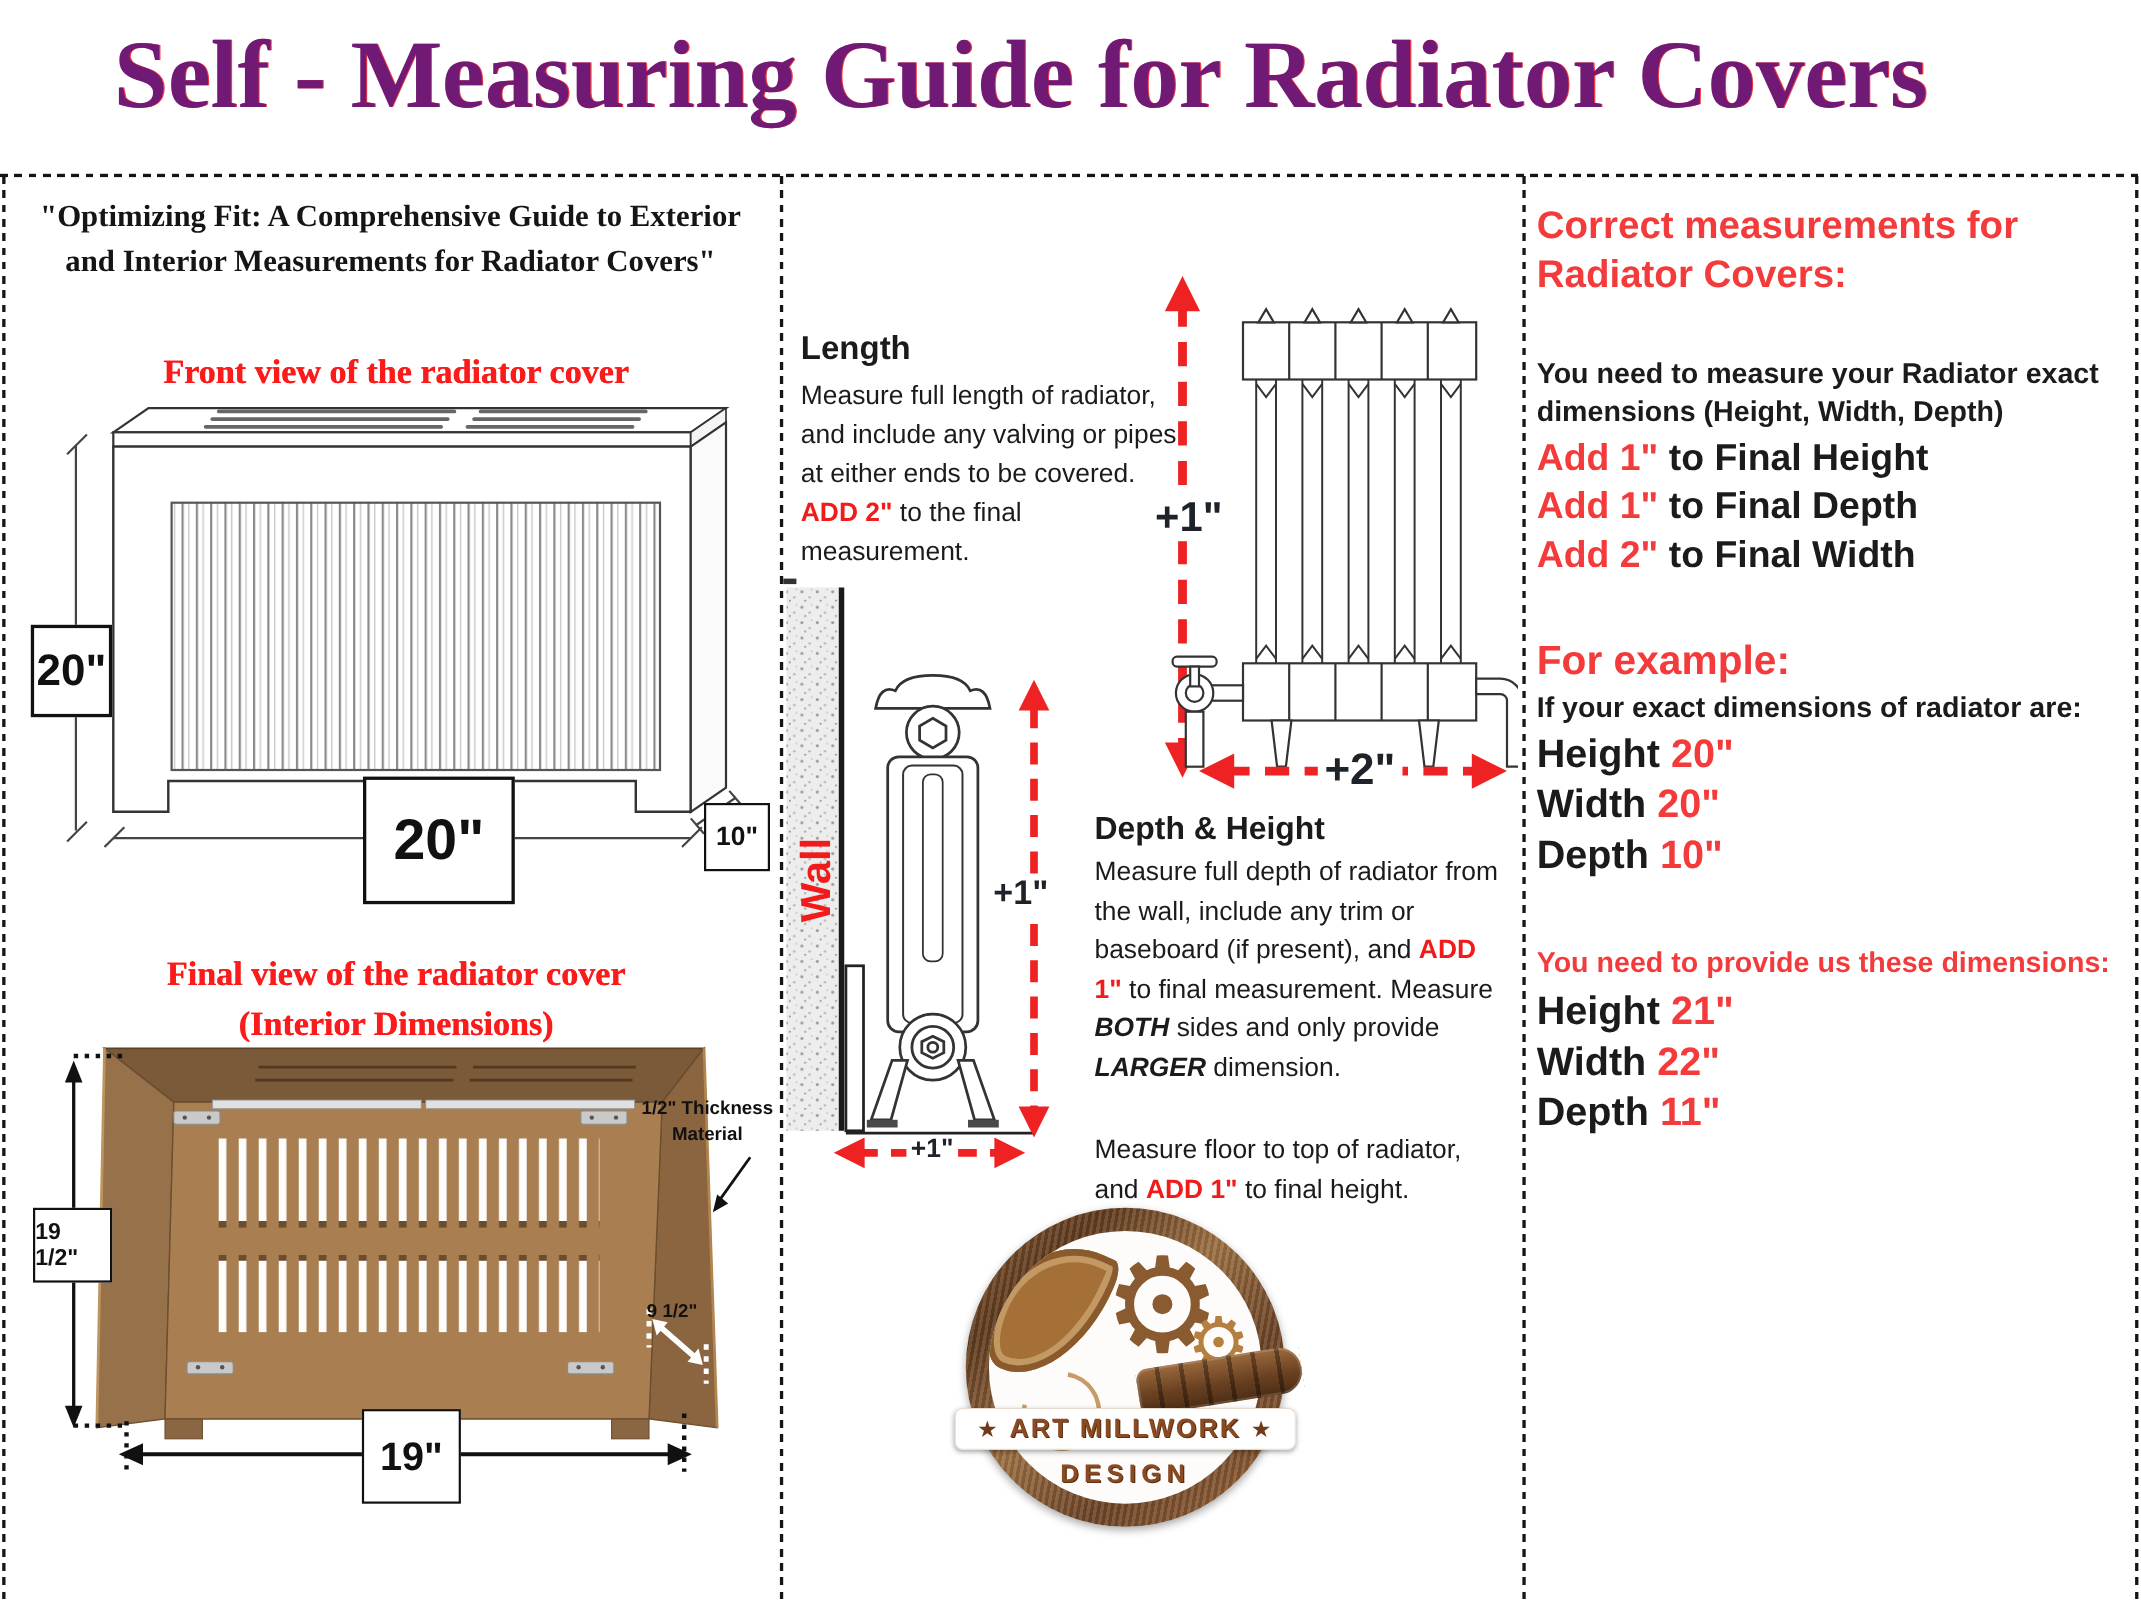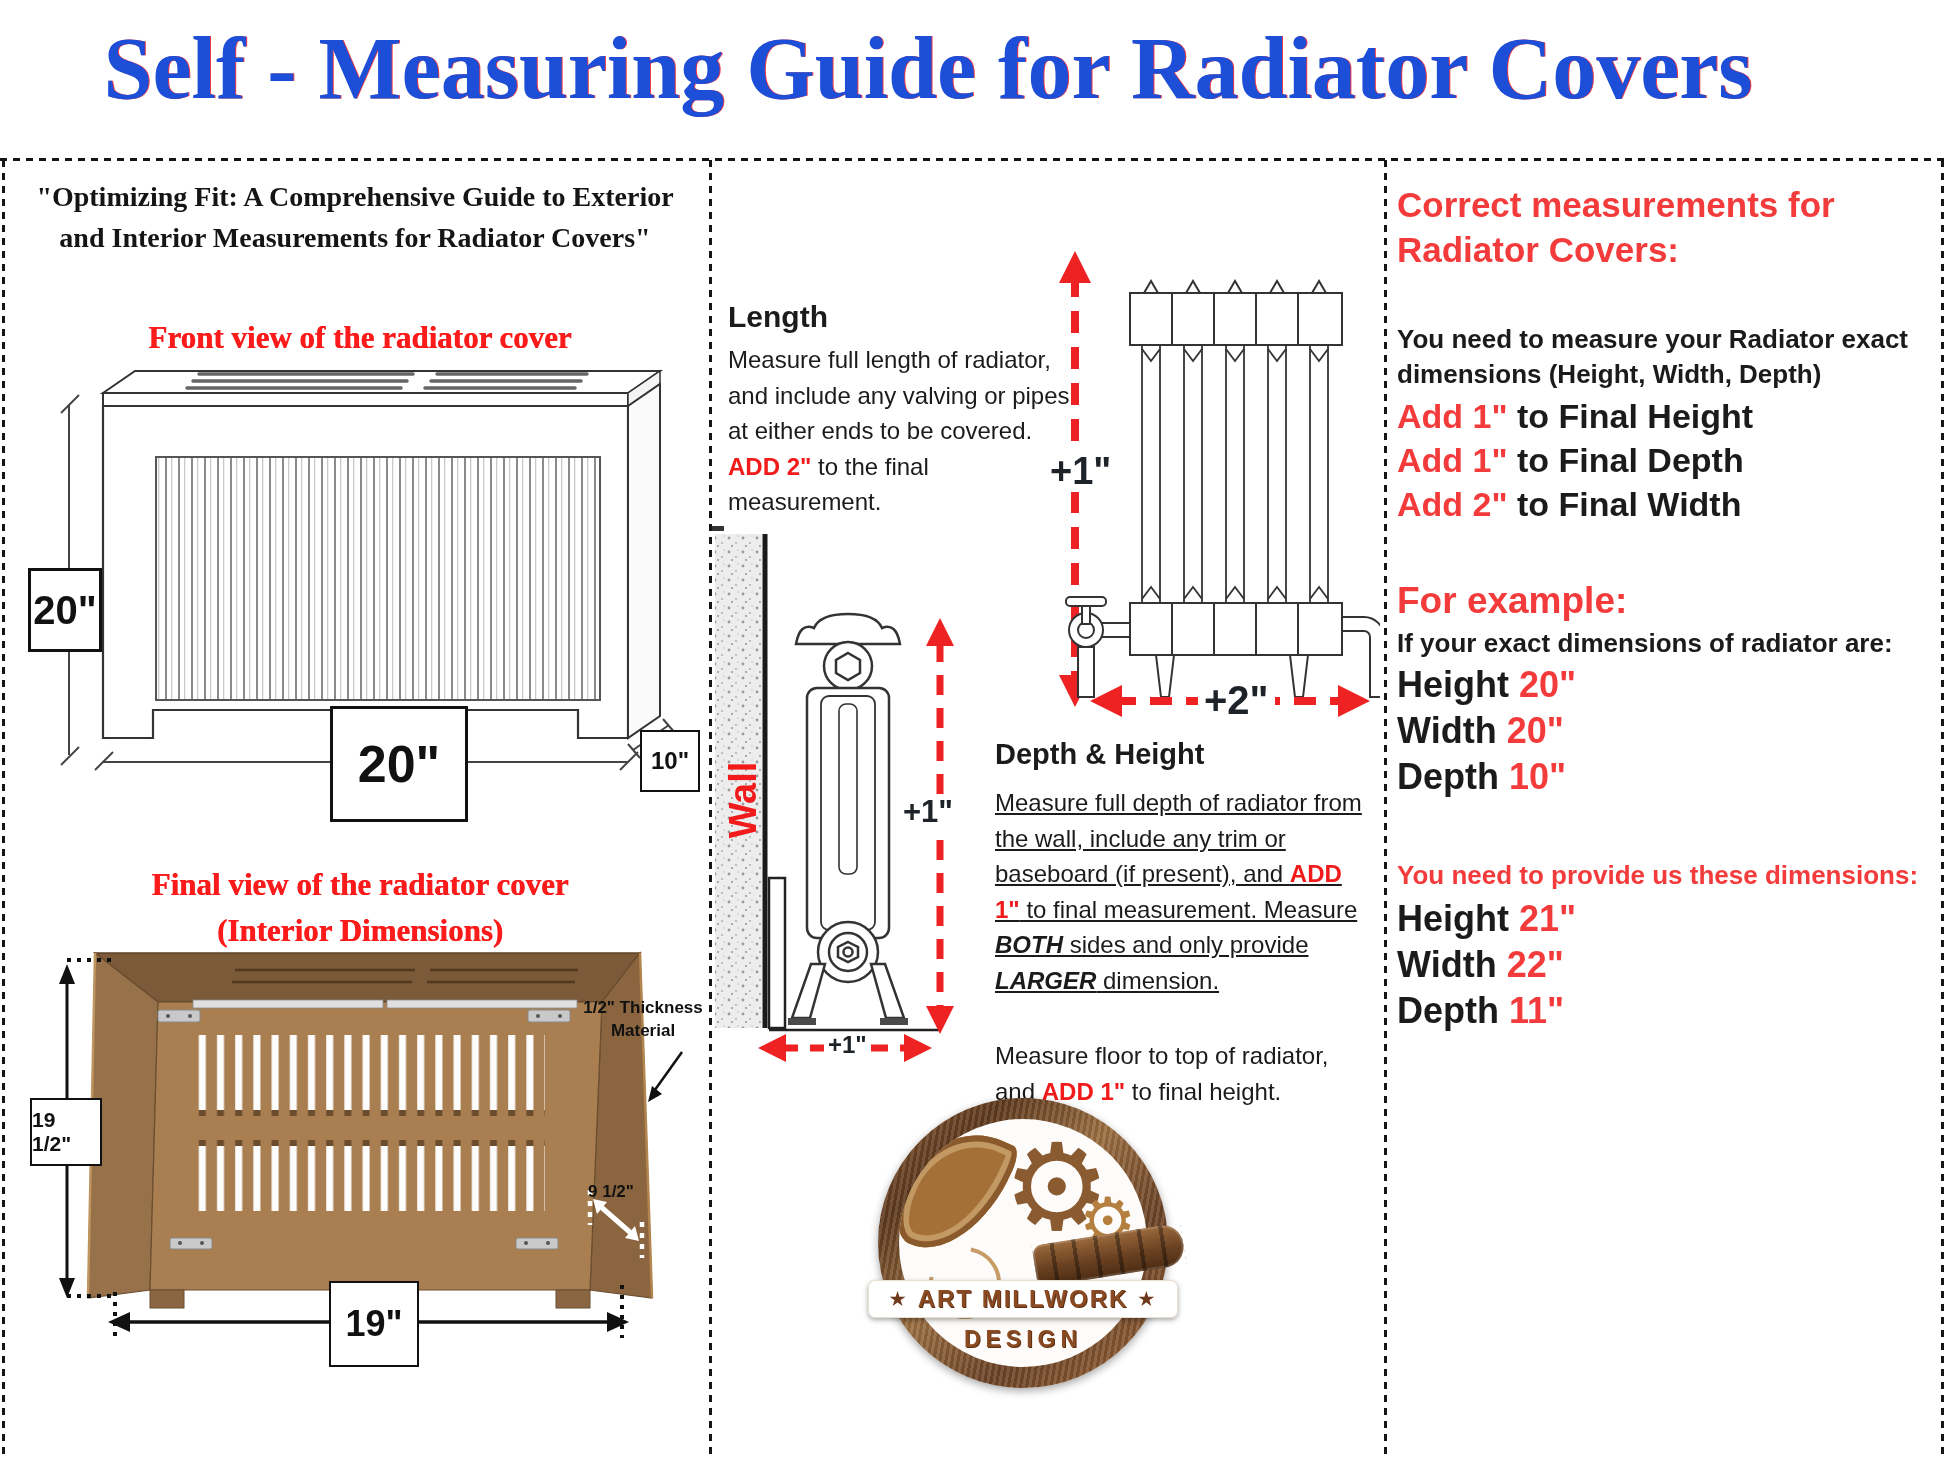--- a/index.html
+++ b/index.html
@@ -7,21 +7,21 @@
           font-family:"Liberation Sans",sans-serif;color:#111;}
   .abs{position:absolute;}
 
   
   .hdash{height:3px;background:repeating-linear-gradient(90deg,#151515 0 7px,transparent 7px 13px);}
   .vdash{width:3px;background:repeating-linear-gradient(180deg,#151515 0 7px,transparent 7px 13px);}
 
   
   .title{left:0;top:18px;width:1856px;text-align:center;
          font-family:"Liberation Serif",serif;font-weight:700;font-size:88px;
-         color:#1d4ed8;letter-spacing:0px;text-shadow:1px 0 0 #f13b44;}
+         color:#701a75;letter-spacing:0px;text-shadow:1px 0 0 #f13b44;}
 
   
   .quote{left:10px;top:176px;width:690px;text-align:center;
          font-family:"Liberation Serif",serif;font-weight:700;font-size:28px;line-height:41px;color:#151515;}
   .view-head{font-family:"Liberation Serif",serif;font-weight:700;font-size:31px;line-height:46px;
              color:#fb1b1b;text-align:center;text-shadow:0.5px 0 0 #fb1b1b;}
 
   .dimbox{background:#fff;border:3px solid #111;display:flex;align-items:center;justify-content:center;
           font-weight:700;color:#111;}
   .dimbox.thin{border-width:2px;}
@@ -353,21 +353,21 @@
       <polygon points="46,528 74,514 74,542" fill="#ee2222"></polygon>
       <polygon points="220,528 192,514 192,542" fill="#ee2222"></polygon>
     </g>
   </svg>
   <div class="abs wall-label" style="left:678px;top:780px;width:130px;height:40px;">Wall</div>
   <div class="abs measure-label" style="left:900px;top:795px;font-size:31px;padding:1px 3px;">+1"</div>
   <div class="abs measure-label" style="left:824px;top:1032px;font-size:24px;padding:1px 4px;">+1"</div>
 
   <div class="abs" style="left:995px;top:738px;width:368px;">
     <div class="sec-head" style="font-size:29px;">Depth &amp; Height</div>
-    <div class="sec-body" style="margin-top:14px;text-decoration:underline;">
+    <div class="sec-body" style="margin-top:4px;">
       <span>Measure full depth of radiator from the wall, include any trim or baseboard (if present), and </span><span class="red-strong">ADD 1"</span><span> to final measurement. Measure </span><span class="bi">BOTH</span><span> sides and only provide </span><span class="bi">LARGER</span><span> dimension.</span>
     </div>
     <div class="sec-body" style="margin-top:40px;">
       <span>Measure floor to top of radiator, and </span><span class="red-strong">ADD 1"</span><span> to final height.</span>
     </div>
   </div>
 
   <div class="abs logo">
     <div class="ring"></div>
     <div class="inner">

